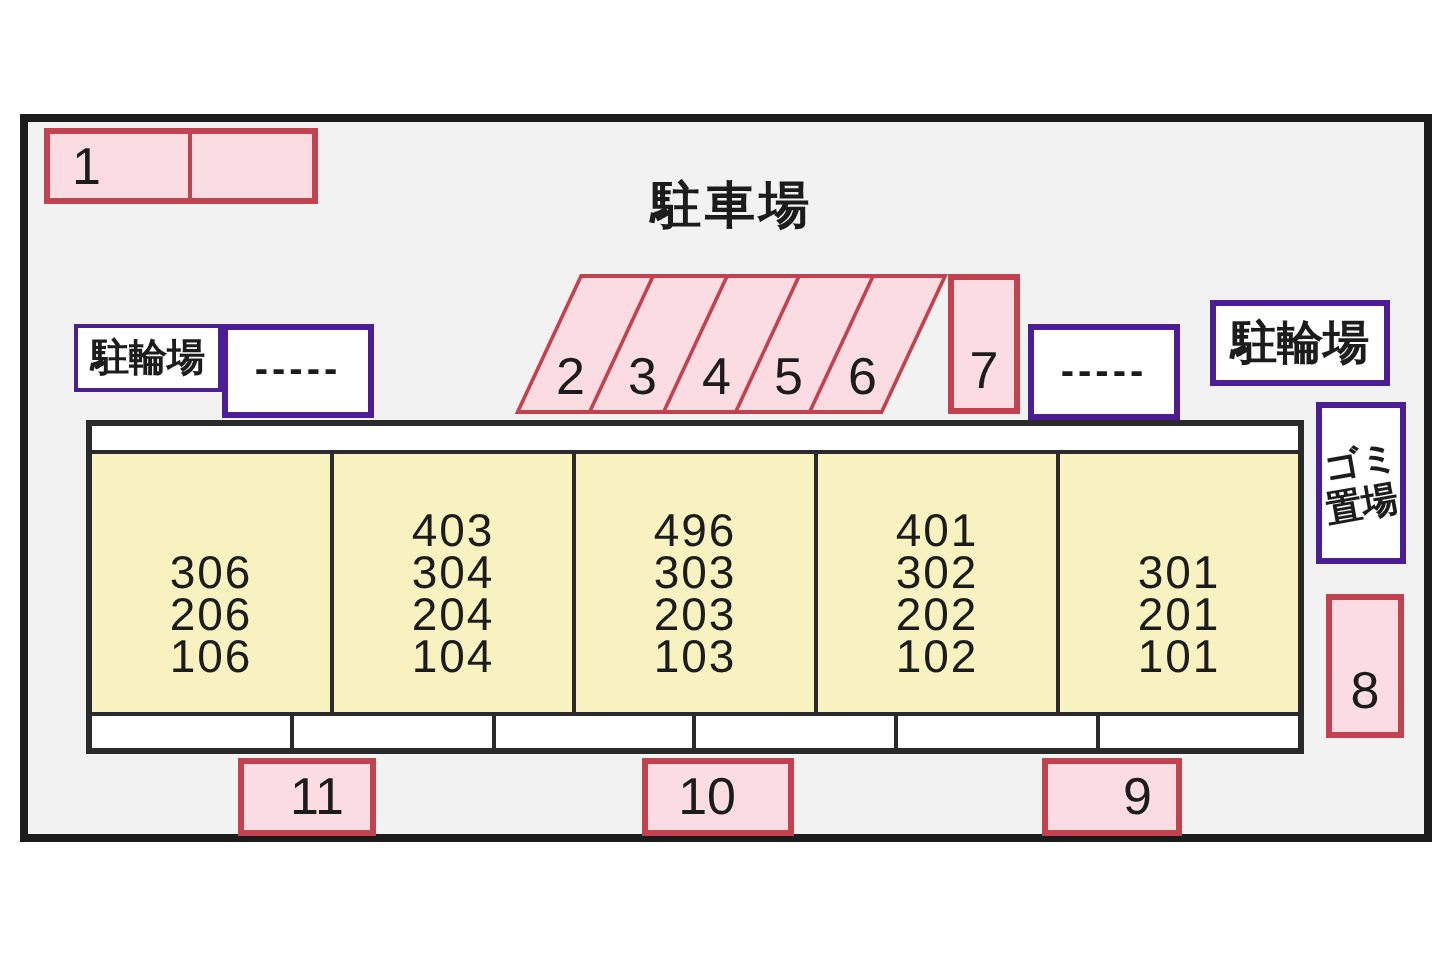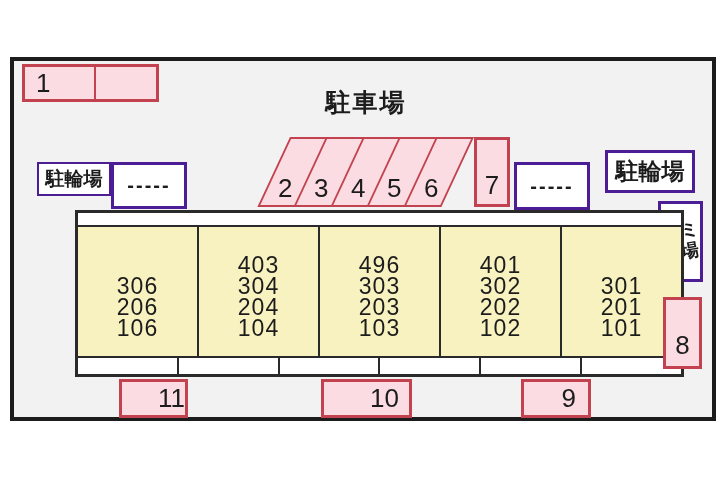--- a/index.html
+++ b/index.html
@@ -40,38 +40,38 @@
            display:flex;}
   .slot{flex:1;position:relative;border-right:2px solid #c2434f;}
   .slot:last-child{border-right:none;}
   .slot .num{position:absolute;bottom:1px;left:0;right:0;text-align:center;transform:skewX(25deg);}
 
   
   .space7{left:474px;top:137px;width:36px;height:70px;display:flex;align-items:flex-end;justify-content:center;padding-bottom:3px;}
 
   
   .building{left:43px;top:210px;width:609px;height:167px;background:#ffffff;border:3px solid #2a2a2a;
-            display:flex;flex-direction:column;margin-left:32px;}
+            display:flex;flex-direction:column;}
   .b-top{height:14px;border-bottom:2px solid #2a2a2a;}
   .b-mid{flex:1;display:flex;background:#f8f2c0;}
   .unit{flex:1;border-right:2px solid #2a2a2a;display:flex;flex-direction:column;
         justify-content:flex-end;align-items:center;padding-bottom:17px;}
   .unit:last-child{border-right:none;}
   .room{font-size:23px;line-height:21px;letter-spacing:1px;}
   .b-bot{height:18px;border-top:2px solid #2a2a2a;display:flex;}
   .b-bot .seg{flex:1;border-right:2px solid #2a2a2a;}
   .b-bot .seg:last-child{border-right:none;}
 
   
   .space8{left:663px;top:297px;width:39px;height:72px;display:flex;align-items:flex-end;justify-content:center;padding-bottom:5px;font-size:24px;}
 
   
   .bspace{top:379px;height:39px;display:flex;align-items:center;z-index:3;}
-  .space11{left:119px;width:69px;justify-content:flex-end;padding-left:10px;}
-  .space10{left:321px;width:91px;justify-content:flex-end;padding-right:10px;}
+  .space11{left:119px;width:69px;justify-content:center;padding-left:10px;}
+  .space10{left:321px;width:76px;justify-content:flex-end;padding-right:26px;}
   .space9{left:521px;width:70px;justify-content:flex-end;padding-right:12px;}
 </style>
 </head>
 <body>
 
 <div class="page">
   <div class="frame abs"></div>
 
   <div class="abs pink space1">
     <div class="cell1">

